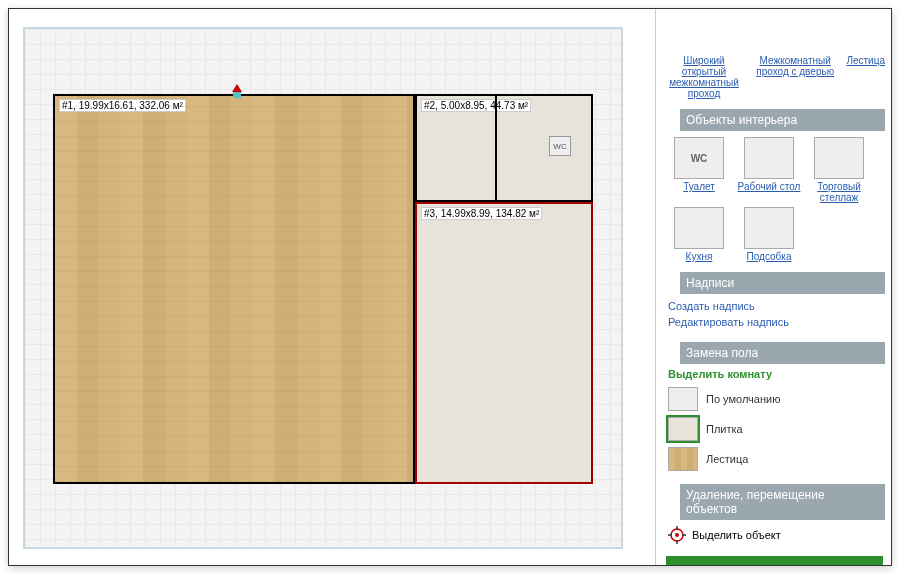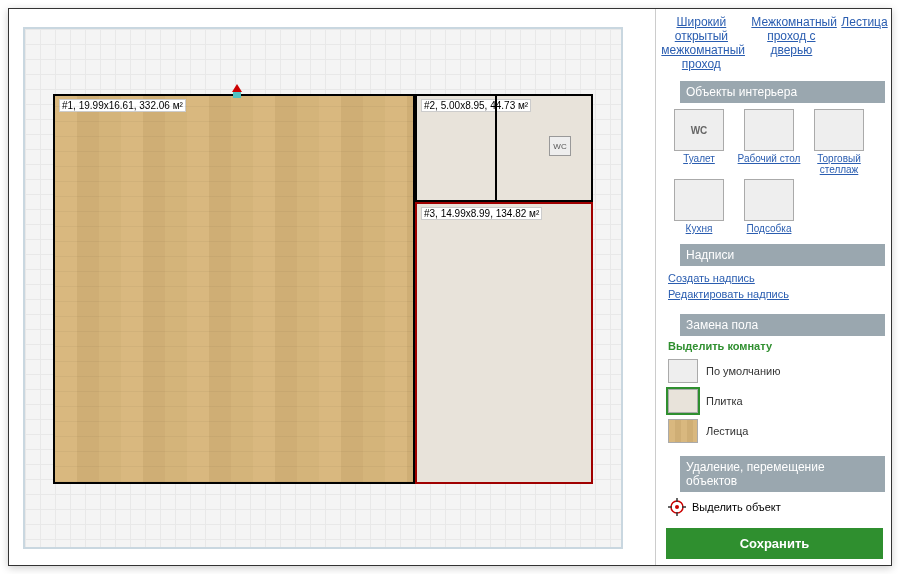--- a/index.html
+++ b/index.html
@@ -116,23 +116,24 @@
   
   .sidebar {
     width: 236px;
     border-left: 1px solid #ccc;
     overflow-y: auto;
     padding: 6px 6px 6px 8px;
     position: relative;
   }
   .sidebar::-webkit-scrollbar { width: 10px; }
   .top-links {
-    display: flex; gap: 10px; justify-content: center;
+    display: flex; gap: 10px; justify-content: space-between;
     padding-bottom: 6px;
-    font-size: 12px;
+    font-size: 10px;
+    margin-top: 40px;
   }
   .top-links a {
     color: #2a5db0; text-decoration: underline;
     max-width: 80px;
     text-align: center;
   }
   .section-head {
     background: #9aa7af;
     color: #fff;
     padding: 4px 6px;
@@ -164,21 +165,21 @@
     text-decoration: underline;
   }
   .ico-wc { background:#ddd; font-size:14px; font-weight:bold; color:#333; }
   .ico-desk { background: linear-gradient(#7a3b18,#5a2a10); }
   .ico-shelf { background: repeating-linear-gradient(0deg,#eee 0 6px,#ccc 6px 8px); }
   .ico-kitchen { background: linear-gradient(#f0d9b5,#d9bf96); }
   .ico-box { background: linear-gradient(#c49a5b,#a07b45); }
 
   .link-list { padding: 4px 4px 8px; }
   .link-list a {
-    display:block; color:#2a5db0; text-decoration:underline;
+    display:block; color:#2a5db0; 
     font-size: 11px; padding: 2px 0;
   }
   .hint-green {
     color: #2f8f2f; font-weight: bold;
     padding: 4px 4px; font-size: 11px;
   }
   .floor-opts { padding: 0 4px 6px; text-align: center; }
   .floor-opt {
     display:flex; align-items:center;
     gap: 8px; padding: 3px 0;

